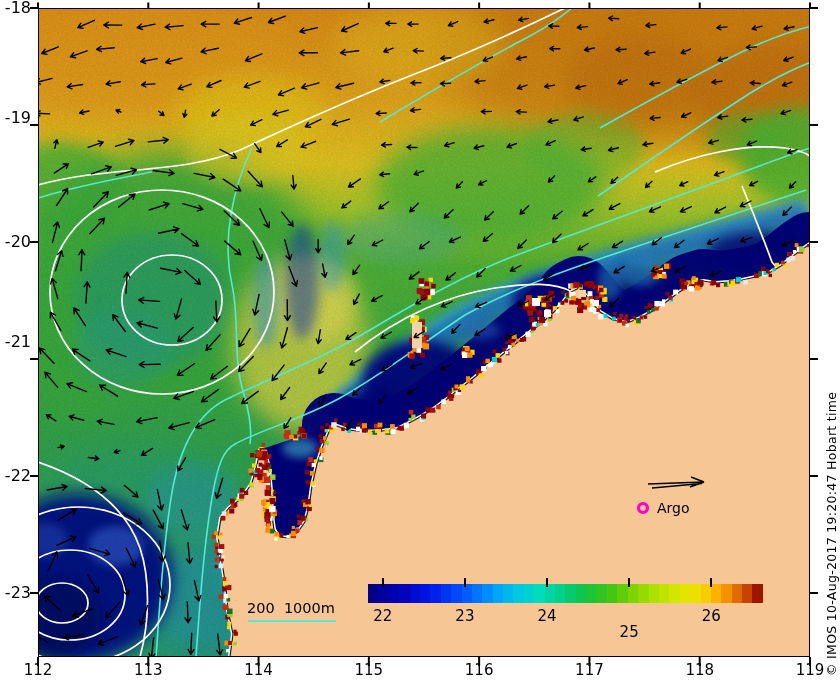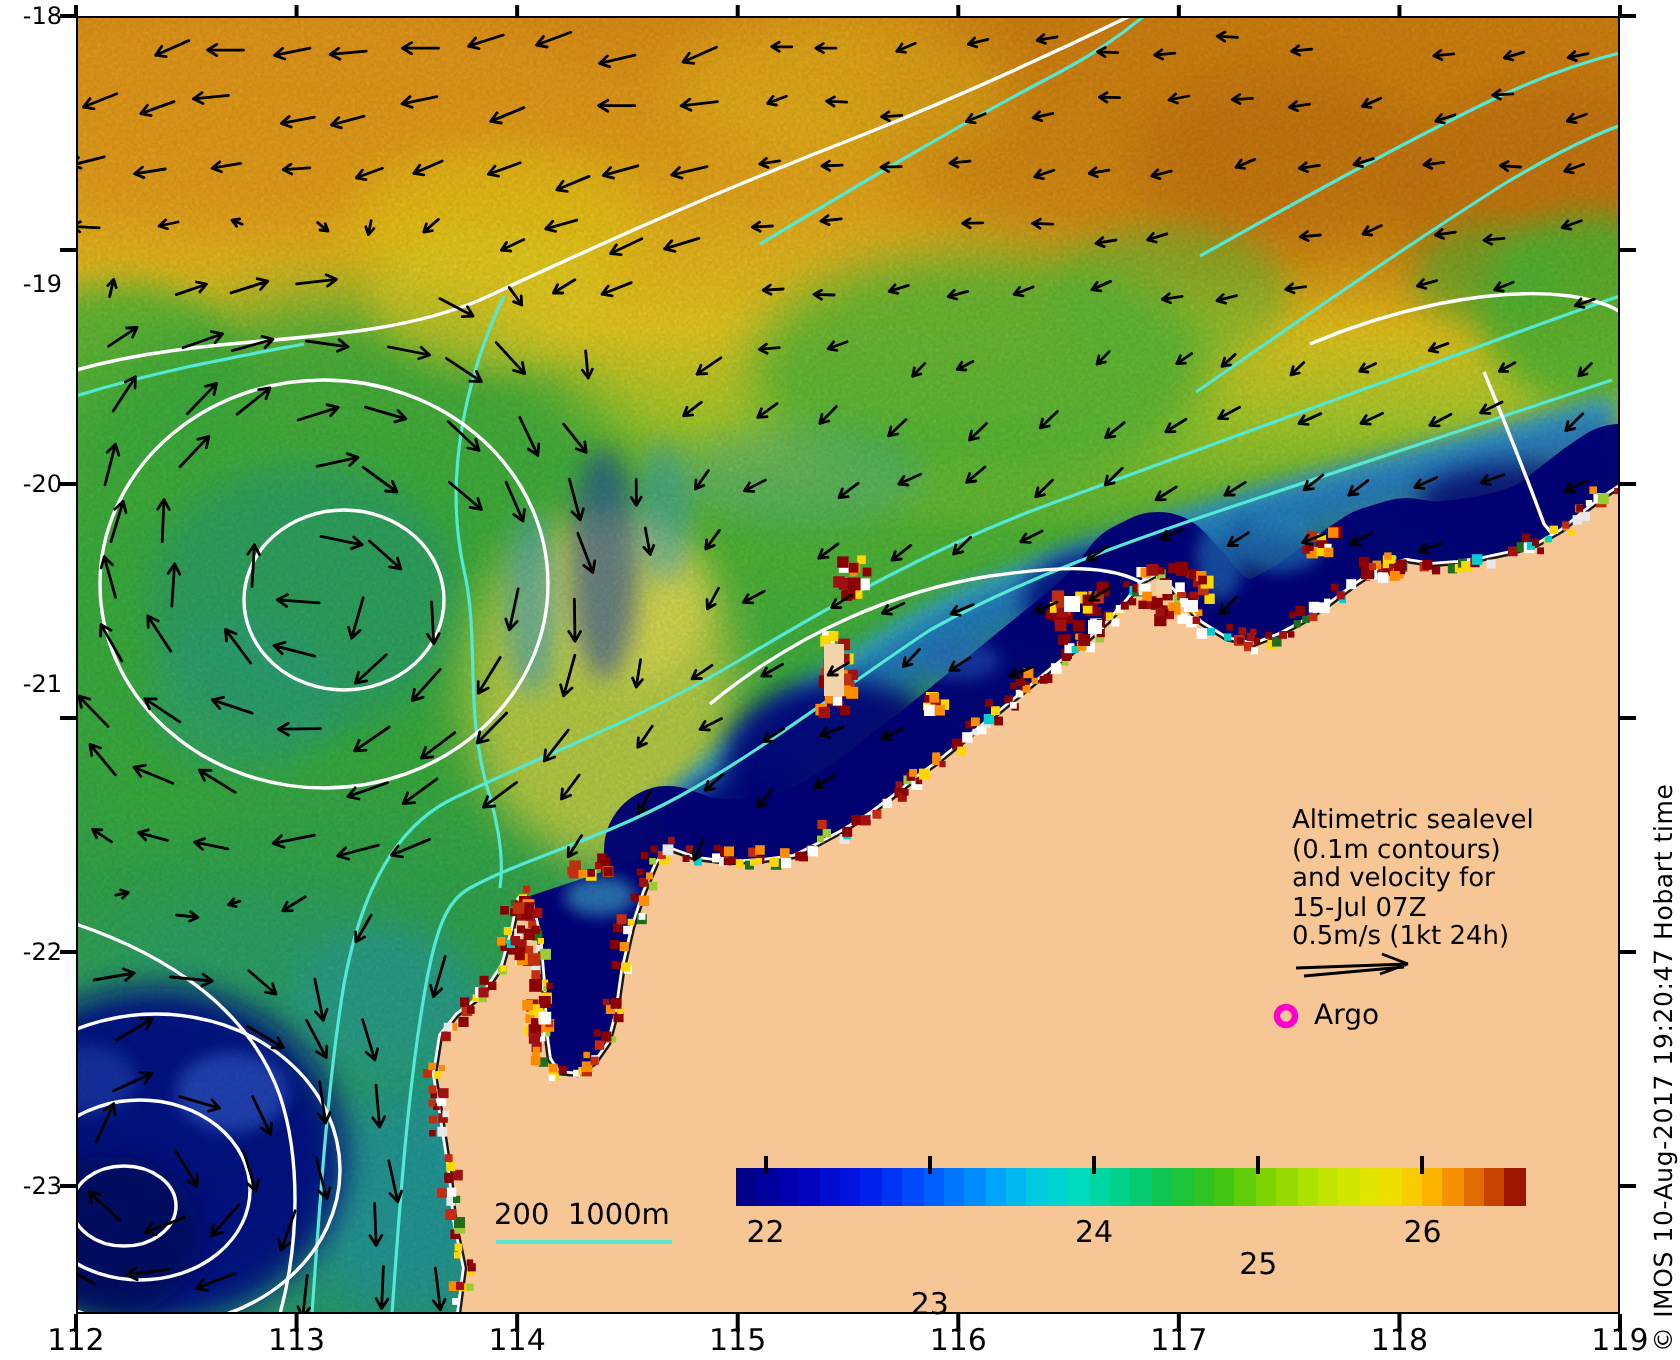--- a/index.html
+++ b/index.html
@@ -1,19 +1,19 @@
 <!DOCTYPE html>
 <html><head>
 <meta charset="utf-8">
 <style>
   html,body{margin:0;padding:0;background:#ffffff;}
   #stage{position:relative;width:840px;height:680px;background:#ffffff;overflow:hidden;
          font-family:"DejaVu Sans","Liberation Sans",sans-serif;color:#000;}
   #mapsvg{position:absolute;left:0;top:0;}
-  .ylabel{position:absolute;left:0;width:31px;height:16px;line-height:16px;text-align:right;font-size:12px;}
+  .ylabel{position:absolute;left:0;width:31px;height:16px;line-height:16px;text-align:right;font-size:16px;}
   .xlabel{position:absolute;width:44px;height:18px;line-height:18px;text-align:center;font-size:15px;}
   .date-block{position:absolute;left:653px;top:333px;width:130px;text-align:center;font-size:15px;line-height:17px;}
   .anno-block{position:absolute;left:646px;top:404px;font-size:13px;line-height:14.5px;white-space:nowrap;}
   .argo-label{position:absolute;left:657px;top:500px;font-size:14px;}
   .bathy-label{position:absolute;left:247px;top:600px;font-size:14.5px;white-space:pre;}
   .bathy-line{position:absolute;left:248px;top:620px;width:88px;height:2px;}
   .credit{position:absolute;left:824px;top:676px;transform-origin:0 0;transform:rotate(-90deg);
           font-size:12.5px;letter-spacing:.3px;white-space:nowrap;}
   .cbar{position:absolute;left:368px;top:577px;width:395px;}
   .cbar-title{color:#000080;font-weight:bold;font-size:14px;text-align:center;height:18px;line-height:18px;}
@@ -661,45 +661,38 @@
   </g>
 
   <circle cx="643" cy="508" r="4.5" fill="none" stroke-width="3.2" stroke="#FF00CC"></circle>
 
   <path id="axisticks" stroke="#000" stroke-width="2" d="M30 8L38 8M810 8L818 8M30 125L38 125M810 125L818 125M30 242L38 242M810 242L818 242M30 359L38 359M810 359L818 359M30 476L38 476M810 476L818 476M30 593L38 593M810 593L818 593M38 657L38 666M38 8L38 2.5M148.28571428571428 657L148.28571428571428 666M148.28571428571428 8L148.28571428571428 2.5M258.57142857142856 657L258.57142857142856 666M258.57142857142856 8L258.57142857142856 2.5M368.8571428571429 657L368.8571428571429 666M368.8571428571429 8L368.8571428571429 2.5M479.14285714285717 657L479.14285714285717 666M479.14285714285717 8L479.14285714285717 2.5M589.4285714285714 657L589.4285714285714 666M589.4285714285714 8L589.4285714285714 2.5M699.7142857142858 657L699.7142857142858 666M699.7142857142858 8L699.7142857142858 2.5M810 657L810 666M810 8L810 2.5"></path>
   <rect x="38.5" y="8.5" width="771" height="648" fill="none" stroke="#000" stroke-width="1"></rect>
 </svg>
 
 <div id="ylabels">
       <div class="ylabel" style="top: 0px;">-18</div>
-      <div class="ylabel" style="top: 134px;">-19</div>
+      <div class="ylabel" style="top: 110px;">-19</div>
       <div class="ylabel" style="top: 234px;">-20</div>
       <div class="ylabel" style="top: 334px;">-21</div>
       <div class="ylabel" style="top: 468px;">-22</div>
       <div class="ylabel" style="top: 585px;">-23</div>
     </div>
 <div id="xlabels">
       <div class="xlabel" style="left: 16px; top: 661px;">112</div>
       <div class="xlabel" style="left: 126.286px; top: 661px;">113</div>
       <div class="xlabel" style="left: 236.571px; top: 661px;">114</div>
       <div class="xlabel" style="left: 346.857px; top: 661px;">115</div>
       <div class="xlabel" style="left: 457.143px; top: 661px;">116</div>
       <div class="xlabel" style="left: 567.429px; top: 661px;">117</div>
       <div class="xlabel" style="left: 677.714px; top: 661px;">118</div>
       <div class="xlabel" style="left: 788px; top: 661px;">119</div>
     </div>
 
 
-<div class="anno-block" id="annoblock">
-      <div>Altimetric sealevel</div>
-      <div>(0.1m contours)</div>
-      <div>and velocity for</div>
-      <div>15-Jul 07Z</div>
-      <div>0.5m/s (1kt 24h)</div>
-    </div>
 
 <div class="argo-label">Argo</div>
 
 <div class="cbar">
   <div class="cbar-bar" id="cbarbar">
         <div class="cbar-seg" style="background: rgb(0, 0, 137);"></div>
         <div class="cbar-seg" style="background: rgb(0, 0, 156);"></div>
         <div class="cbar-seg" style="background: rgb(0, 0, 174);"></div>
         <div class="cbar-seg" style="background: rgb(0, 4, 191);"></div>
         <div class="cbar-seg" style="background: rgb(0, 12, 207);"></div>
@@ -732,21 +725,21 @@
         <div class="cbar-seg" style="background: rgb(239, 223, 0);"></div>
         <div class="cbar-seg" style="background: rgb(248, 205, 0);"></div>
         <div class="cbar-seg" style="background: rgb(254, 178, 0);"></div>
         <div class="cbar-seg" style="background: rgb(245, 144, 0);"></div>
         <div class="cbar-seg" style="background: rgb(226, 107, 0);"></div>
         <div class="cbar-seg" style="background: rgb(199, 67, 0);"></div>
         <div class="cbar-seg" style="background: rgb(159, 22, 0);"></div>
         <div class="cbar-tick" style="left: 13.7817px;"></div>
         <div class="cbar-num" style="left: -2.2183px;">22</div>
         <div class="cbar-tick" style="left: 95.9023px;"></div>
-        <div class="cbar-num" style="left: 79.9023px; margin-top: 36px;">23</div>
+        <div class="cbar-num" style="left: 79.9023px;">23</div>
         <div class="cbar-tick" style="left: 178.023px;"></div>
         <div class="cbar-num" style="left: 162.023px;">24</div>
         <div class="cbar-tick" style="left: 260.143px;"></div>
         <div class="cbar-num" style="left: 244.143px; margin-top: 16px;">25</div>
         <div class="cbar-tick" style="left: 342.264px;"></div>
         <div class="cbar-num" style="left: 326.264px;">26</div>
       </div>
 </div>
 
 <div class="bathy-label">200  1000m</div>

